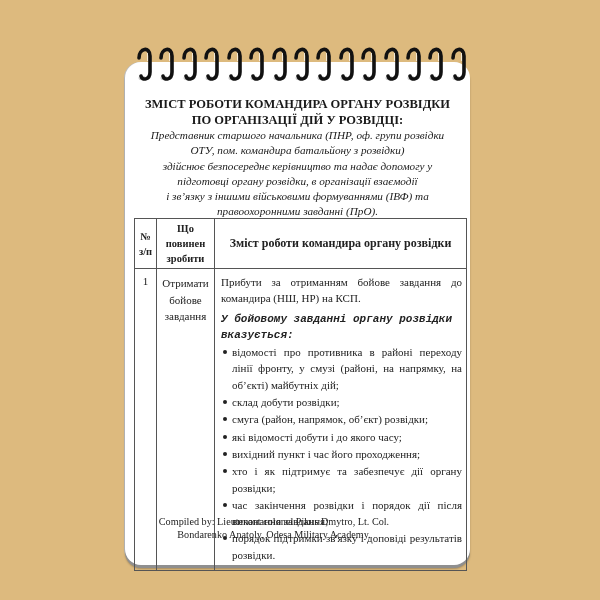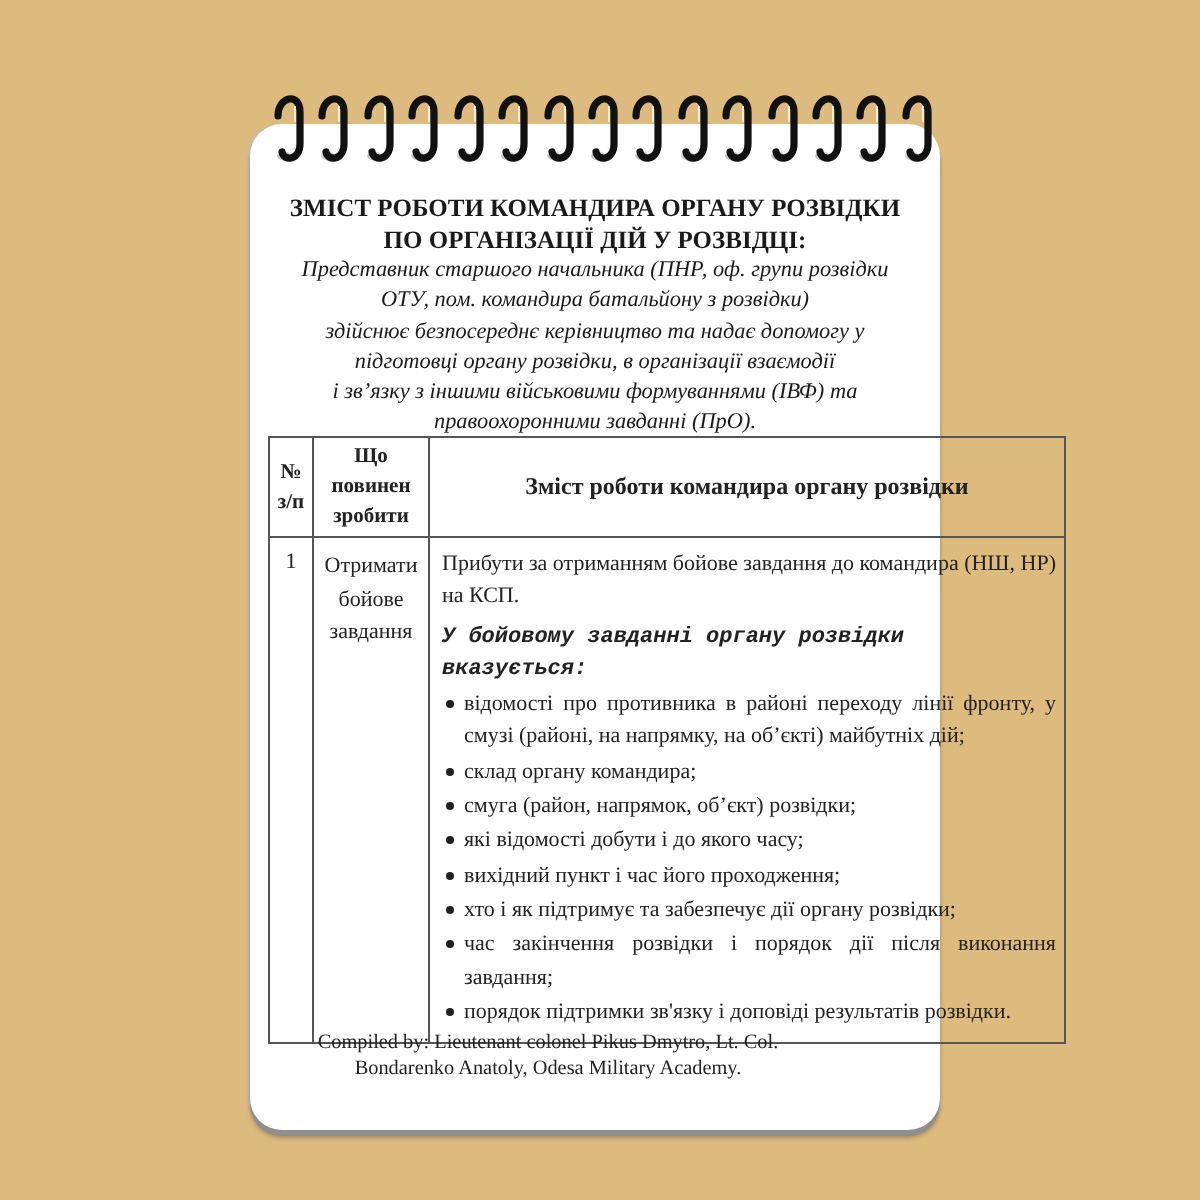--- a/index.html
+++ b/index.html
@@ -44,21 +44,21 @@
   }
   .title .t2 {
     font-weight: normal;
     font-style: italic;
     font-size: 11.2px;
     line-height: 15.3px;
   }
   table.main {
     position: absolute;
     left: 134px; top: 218px;
-    width: 399px;
+    width: 333px;
     border-collapse: collapse;
     font-size: 11px;
     color: #222;
   }
   table.main th, table.main td {
     border: 1px solid #555;
     vertical-align: top;
   }
   table.main th {
     font-weight: bold;
@@ -236,21 +236,21 @@
   </thead>
   <tbody>
     <tr>
       <td class="num">1</td>
       <td class="action">Отримати бойове завдання</td>
       <td class="content">
         <div class="para">Прибути за отриманням бойове завдання до командира (НШ, НР) на КСП.</div>
         <div class="subhead">У бойовому завданні органу розвідки вказується:</div>
         <ul class="bullets">
           <li>відомості про противника в районі переходу лінії фронту, у смузі (районі, на напрямку, на об’єкті) майбутніх дій;</li>
-          <li>склад органу командира;</li>
+          <li>склад добути розвідки;</li>
           <li>смуга (район, напрямок, об’єкт) розвідки;</li>
           <li>які відомості добути і до якого часу;</li>
           <li>вихідний пункт і час його проходження;</li>
           <li>хто і як підтримує та забезпечує дії органу розвідки;</li>
           <li>час закінчення розвідки і порядок дії після виконання завдання;</li>
           <li>порядок підтримки зв'язку і доповіді результатів розвідки.</li>
         </ul>
       </td>
     </tr>
   </tbody>

